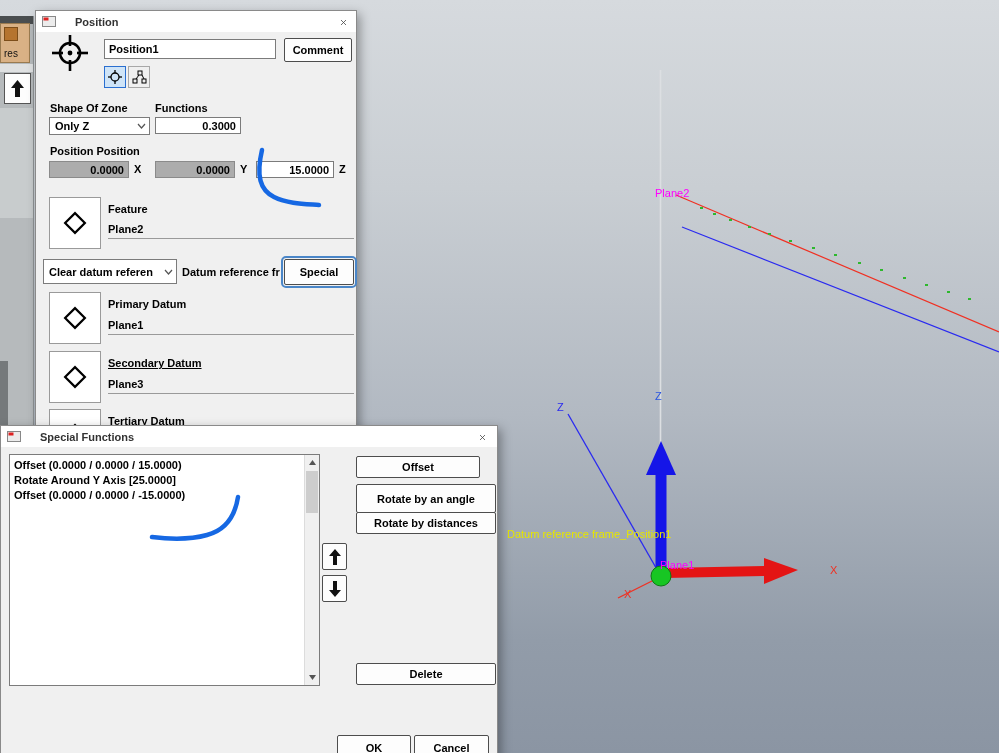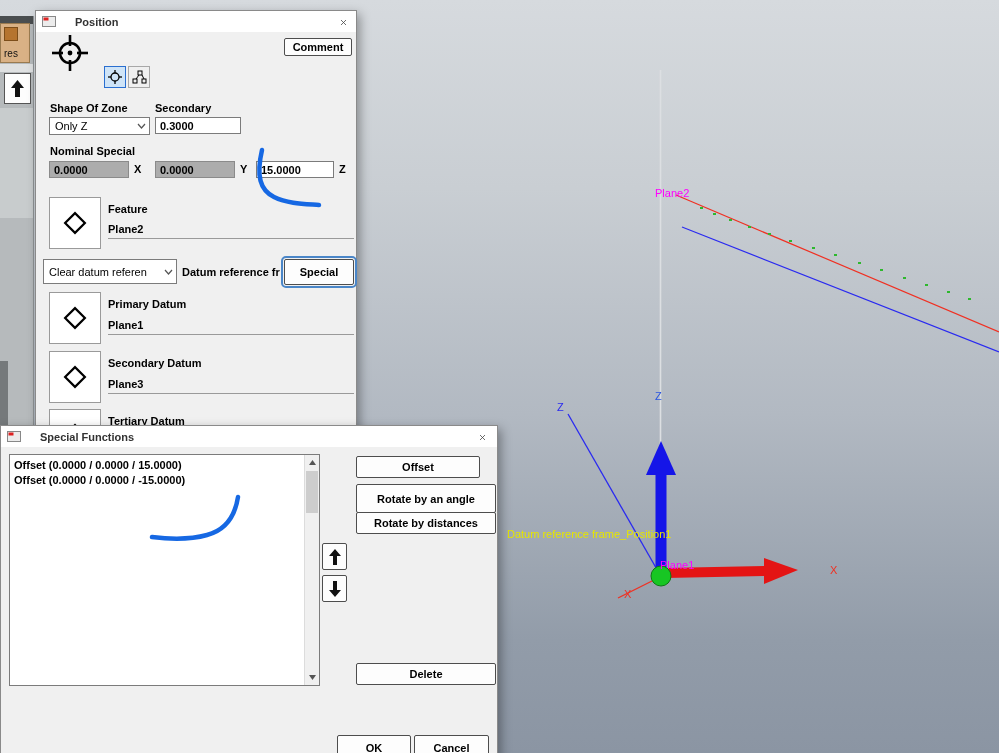--- a/index.html
+++ b/index.html
@@ -24,23 +24,23 @@
 
   
   .dlg{position:absolute;background:#f0f0f0;border:1px solid #8a8a8a;box-shadow:3px 4px 10px rgba(0,0,0,.35);box-sizing:border-box;}
   .titlebar{position:absolute;left:0;top:0;right:0;height:21px;background:#ffffff;display:flex;align-items:center;gap:19px;padding:0 6px;box-sizing:border-box;font-weight:bold;}
   .title-text{font-size:11px;color:#333;}
   .close-btn{position:absolute;top:3px;width:17px;height:16px;display:flex;align-items:center;justify-content:center;cursor:pointer;background:transparent;border:none;}
   .lbl{position:absolute;font-size:11px;font-weight:700;color:#000;white-space:nowrap;}
   .btn{position:absolute;background:#fdfdfd;border:1px solid #4d4d4d;border-radius:2px;font-family:"Liberation Sans",sans-serif;font-size:11px;font-weight:700;color:#000;display:flex;align-items:center;justify-content:center;box-sizing:border-box;padding:0;}
   .btn.focused{outline:2px solid #4a86c8;outline-offset:1px;}
   .field{position:absolute;background:#fff;border:1px solid #7b7b7b;font-size:11px;font-weight:700;color:#000;display:flex;align-items:center;box-sizing:border-box;padding:0 4px;white-space:nowrap;overflow:hidden;}
-  .field.center{justify-content:flex-start;}
+  .field.center{justify-content:flex-end;}
   .field.gray{background:#acacac;border-color:#8a8a8a;}
-  .dropdown{position:absolute;background:#fff;border:1px solid #7b7b7b;font-size:11px;font-weight:400;color:#000;display:flex;align-items:center;box-sizing:border-box;padding:0 16px 0 5px;white-space:nowrap;overflow:hidden;}
+  .dropdown{position:absolute;background:#fff;border:1px solid #7b7b7b;font-size:11px;font-weight:700;color:#000;display:flex;align-items:center;box-sizing:border-box;padding:0 16px 0 5px;white-space:nowrap;overflow:hidden;}
   .dd-chevron{position:absolute;right:3px;top:50%;transform:translateY(-50%);}
   .dbox{position:absolute;width:52px;height:52px;background:#fff;border:1px solid #9a9a9a;box-sizing:border-box;display:flex;align-items:center;justify-content:center;}
   .value-line{position:absolute;font-size:11px;font-weight:700;color:#000;border-bottom:1px solid #9a9a9a;padding-bottom:3px;white-space:nowrap;overflow:hidden;}
   .toggle-group{position:absolute;display:flex;gap:2px;}
   .toggle-cell{width:22px;height:22px;box-sizing:border-box;display:flex;align-items:center;justify-content:center;background:#f0f0f0;border:1px solid #a8a8a8;}
   .toggle-cell.selected{background:#cfe4f7;border:1px solid #2a6fd0;}
 
   .listbox{position:absolute;background:#fff;border:1px solid #7b7b7b;box-sizing:border-box;overflow:hidden;}
   .list-row{font-size:11px;font-weight:700;color:#000;line-height:15px;padding:0 4px;white-space:nowrap;}
   .list-row:first-child{padding-top:3px;}
@@ -127,21 +127,24 @@
   </button>
 
   <svg style="position:absolute;left:15px;top:23px;" width="38" height="38" viewBox="0 0 38 38">
     <circle cx="19" cy="19" r="10" fill="none" stroke="#000" stroke-width="2.6"></circle>
     <line x1="19" y1="1" x2="19" y2="12" stroke="#000" stroke-width="2.6"></line>
     <line x1="19" y1="26" x2="19" y2="37" stroke="#000" stroke-width="2.6"></line>
     <line x1="1" y1="19" x2="12" y2="19" stroke="#000" stroke-width="2.6"></line>
     <line x1="26" y1="19" x2="37" y2="19" stroke="#000" stroke-width="2.6"></line>
     <circle cx="19" cy="19" r="2.4" fill="#000"></circle>
   </svg>
-  <button class="btn" style="left:248px;top:27px;width:68px;height:18px;">
+  <div class="field" style="left:68px;top:28px;width:172px;height:20px;">
+    <span>Position1</span>
+  </div>
+  <button class="btn" style="left:248px;top:27px;width:68px;height:24px;">
     <span>Comment</span>
   </button>
 
   <div class="toggle-group" style="left:68px;top:55px;">
     <div class="toggle-cell selected">
       <svg width="14" height="14" viewBox="0 0 14 14">
         <circle cx="7" cy="7" r="4" fill="none" stroke="#000" stroke-width="1.3"></circle>
         <line x1="7" y1="0" x2="7" y2="3" stroke="#000" stroke-width="1.3"></line>
         <line x1="7" y1="11" x2="7" y2="14" stroke="#000" stroke-width="1.3"></line>
         <line x1="0" y1="7" x2="3" y2="7" stroke="#000" stroke-width="1.3"></line>
@@ -153,32 +156,32 @@
         <rect x="1" y="9" width="4" height="4" fill="none" stroke="#000"></rect>
         <rect x="6" y="1" width="4" height="4" fill="none" stroke="#000"></rect>
         <rect x="10" y="9" width="4" height="4" fill="none" stroke="#000"></rect>
         <line x1="4" y1="9" x2="7" y2="5" stroke="#000"></line>
         <line x1="10" y1="5" x2="12" y2="9" stroke="#000"></line>
       </svg>
     </div>
   </div>
 
   <span class="lbl" style="left:14px;top:91px;">Shape Of Zone</span>
-  <span class="lbl" style="left:119px;top:91px;">Secondary</span>
+  <span class="lbl" style="left:119px;top:91px;">Functions</span>
   <div class="dropdown" style="left:13px;top:106px;width:101px;height:18px;">
     <span>Only Z</span>
     <svg class="dd-chevron" width="9" height="6" viewBox="0 0 9 6">
       <polyline points="1,1 4.5,5 8,1" fill="none" stroke="#555" stroke-width="1.2"></polyline>
     </svg>
   </div>
   <div class="field center" style="left:119px;top:106px;width:86px;height:17px;">
     <span>0.3000</span>
   </div>
 
-  <span class="lbl" style="left:14px;top:134px;">Nominal Special</span>
+  <span class="lbl" style="left:14px;top:134px;">Position Position</span>
   <div class="field gray center" style="left:13px;top:150px;width:80px;height:17px;">
     <span>0.0000</span>
   </div>
   <span class="lbl" style="left:98px;top:152px;">X</span>
   <div class="field gray center" style="left:119px;top:150px;width:80px;height:17px;">
     <span>0.0000</span>
   </div>
   <span class="lbl" style="left:204px;top:152px;">Y</span>
   <div class="field center" style="left:220px;top:150px;width:78px;height:17px;">
     <span>15.0000</span>
@@ -210,21 +213,21 @@
     </svg>
   </div>
   <span class="lbl" style="left:72px;top:287px;">Primary Datum</span>
   <span class="value-line" style="left:72px;top:308px;width:246px;">Plane1</span>
 
   <div class="dbox" style="left:13px;top:340px;">
     <svg width="30" height="30" viewBox="0 0 30 30">
       <rect x="8" y="8" width="14" height="14" fill="none" stroke="#000" stroke-width="2.2" transform="rotate(45 15 15)"></rect>
     </svg>
   </div>
-  <span class="lbl" style="left:72px;top:346px;">Secondary Datum</span>
+  <span class="lbl" style="left:72px;top:346px;text-decoration:underline;">Secondary Datum</span>
   <span class="value-line" style="left:72px;top:367px;width:246px;">Plane3</span>
 
   <div class="dbox" style="left:13px;top:398px;">
     <svg width="30" height="30" viewBox="0 0 30 30">
       <rect x="8" y="8" width="14" height="14" fill="none" stroke="#000" stroke-width="2.2" transform="rotate(45 15 15)"></rect>
     </svg>
   </div>
   <span class="lbl" style="left:72px;top:404px;">Tertiary Datum</span>
 </div>
 
@@ -238,20 +241,21 @@
   </div>
   <button class="close-btn" style="right:6px;">
     <svg width="9" height="9" viewBox="0 0 9 9">
       <line x1="0" y1="0" x2="9" y2="9" stroke="#444" stroke-width="1.4"></line>
       <line x1="9" y1="0" x2="0" y2="9" stroke="#444" stroke-width="1.4"></line>
     </svg>
   </button>
 
   <div class="listbox" style="left:8px;top:28px;width:311px;height:232px;">
     <div class="list-row">Offset  (0.0000 / 0.0000 / 15.0000)</div>
+    <div class="list-row">Rotate Around Y Axis  [25.0000]</div>
     <div class="list-row">Offset  (0.0000 / 0.0000 / -15.0000)</div>
     <div class="vscroll">
       <div class="vs-arrow" style="top:0;">
         <svg width="7" height="5" viewBox="0 0 7 5">
           <polygon points="3.5,0 7,5 0,5" fill="#555"></polygon>
         </svg>
       </div>
       <div class="vs-thumb"></div>
       <div class="vs-arrow" style="bottom:0;">
         <svg width="7" height="5" viewBox="0 0 7 5">

